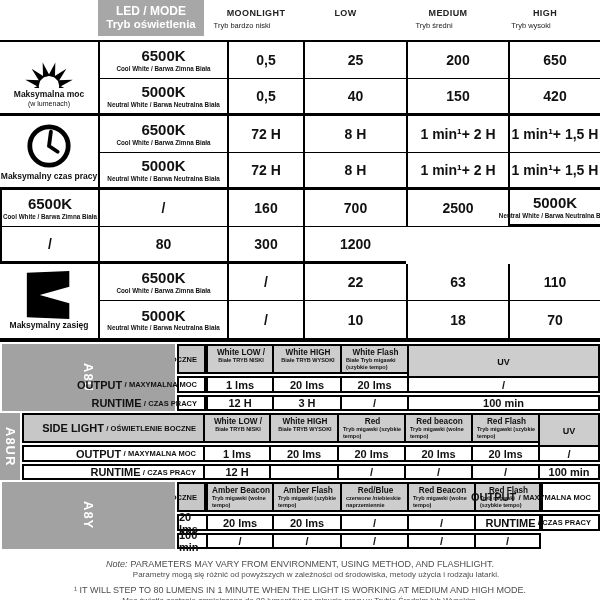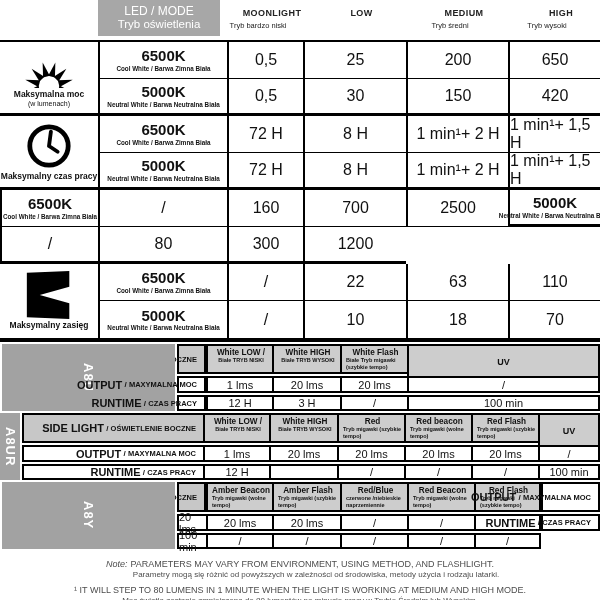--- a/index.html
+++ b/index.html
@@ -1,35 +1,35 @@
 <!DOCTYPE html>
 <html><head>
 <meta charset="utf-8">
 <style>
   html,body{margin:0;padding:0;background:#fff;}
   .page{width:600px;height:600px;background:#fff;font-family:"Liberation Sans",sans-serif;color:#111;overflow:hidden;}
 
   
   .top-header{display:flex;height:40px;align-items:flex-start;}
   .th-spacer{width:98px;height:40px;}
-  .led-box{width:122px;height:36px;background:#a7a7a7;color:#fff;display:flex;flex-direction:column;align-items:center;justify-content:center;font-weight:normal;}
+  .led-box{width:106px;height:36px;background:#a7a7a7;color:#fff;display:flex;flex-direction:column;align-items:center;justify-content:center;font-weight:bold;}
   .led-box .b1{font-size:12px;line-height:1.2;}
   .led-box .b2{font-size:11.5px;line-height:1.2;}
   .mode-h{display:flex;flex-direction:column;align-items:center;padding-top:8px;}
   .w-moon{width:76px;}.w-low{width:103px;gap:46px;}.w-med{width:102px;}.w-high{width:92px;}
   .mode-h .en{font-size:9px;font-weight:bold;letter-spacing:.4px;color:#222;margin-left:28px;}
   .mode-h .pl{font-size:7.5px;margin-top:3px;color:#222;}
 
   
   .top-table{display:grid;grid-template-columns:98px 129px 76px 103px 102px 92px;grid-auto-rows:37px;border-top:2px solid #000;border-bottom:4px solid #000;}
   .cell{border-left:2px solid #000;display:flex;flex-direction:column;align-items:center;justify-content:center;box-sizing:border-box;background:#fff;}
   .icon-cell{border-left:none;grid-column:1;grid-row:span 2;}
   .r-thin{border-bottom:1px solid #000;}
   .r-thick{border-bottom:3px solid #000;}
-  .val{font-weight:normal;font-size:16px;}
+  .val{font-weight:bold;font-size:14px;}
   .led .temp{font-weight:bold;font-size:15px;line-height:1.1;}
   .led .temp-sub{font-size:6.3px;font-weight:bold;white-space:nowrap;}
   .icon-label{font-size:8.5px;font-weight:bold;margin-top:2px;text-align:center;line-height:1.15;}
   .icon-sub{font-size:7px;text-align:center;}
 
   
   .section{display:grid;grid-template-rows:30px 17px 16px;row-gap:2px;margin-top:2px;}
   .sec-a8u{grid-template-columns:177px 29px 66px 68px 67px 193px;}
   .sec-a8ur{grid-template-columns:22px 181px 66px 68px 67px 67px 67px 62px;}
   .sec-a8y{grid-template-columns:177px 29px 66px 68px 67px 67px 67px 59px;}
@@ -40,21 +40,21 @@
   .slbl.white{background:#fff;}
   .slbl.no-r{border-right:none;}
   .slbl .e{font-size:11px;font-weight:bold;white-space:pre;text-align:right;}
   .slbl .s{font-size:8px;font-weight:bold;white-space:pre;}
   .slbl .p{font-size:7.5px;font-weight:bold;white-space:pre;}
   .mode-cell{border:2px solid #000;border-right:none;background:#cdcdcd;padding:2px 2px 0 4px;display:flex;flex-direction:column;align-items:center;box-sizing:border-box;overflow:hidden;}
   .mode-cell .mt{font-size:8.2px;font-weight:bold;line-height:1.15;}
   .mode-cell .ms{font-size:5.5px;font-weight:bold;line-height:1.2;text-align:left;}
   .mode-cell.center{align-items:center;justify-content:center;padding:16px;}
   .mode-cell.center .mt{font-size:9px;}
-  .vcell{border:2px solid #000;border-right:none;display:flex;align-items:center;justify-content:center;font-weight:normal;font-size:11px;background:#fff;box-sizing:border-box;}
+  .vcell{border:2px solid #000;border-right:none;display:flex;align-items:center;justify-content:center;font-weight:bold;font-size:11px;background:#fff;box-sizing:border-box;}
   .last-col{border-right:2px solid #000;}
 
   
   .footer{text-align:center;color:#4d4d4d;padding-top:10px;}
   .f1{font-size:9px;}
   .f1 .note{font-style:italic;margin-right:3px;}
   .f2{font-size:8px;margin-top:1px;margin-left:32px;}
   .f3{font-size:9px;margin-top:6px;}
   .f4{font-size:8px;margin-top:1px;}
 </style>
@@ -114,21 +114,21 @@
     </div>
     <div class="cell val r-thin">0,5</div>
     <div class="cell val r-thin">25</div>
     <div class="cell val r-thin">200</div>
     <div class="cell val r-thin">650</div>
     <div class="cell led r-thick">
       <div class="temp">5000K</div>
       <div class="temp-sub">Neutral White / Barwa Neutralna Biała</div>
     </div>
     <div class="cell val r-thick">0,5</div>
-    <div class="cell val r-thick">30</div>
+    <div class="cell val r-thick">40</div>
     <div class="cell val r-thick">150</div>
     <div class="cell val r-thick">420</div>
 
     <div class="cell icon-cell r-thick">
       <svg width="48" height="48" viewBox="0 0 50 50">
         <circle cx="25" cy="25" r="20" fill="none" stroke="#000" stroke-width="5"></circle>
         <path d="M25 25 L27 10 M25 25 L34 31" stroke="#000" stroke-width="4" fill="none" stroke-linecap="round"></path>
       </svg>
       <div class="icon-label">Maksymalny czas pracy</div>
       <div class="icon-sub"></div>

